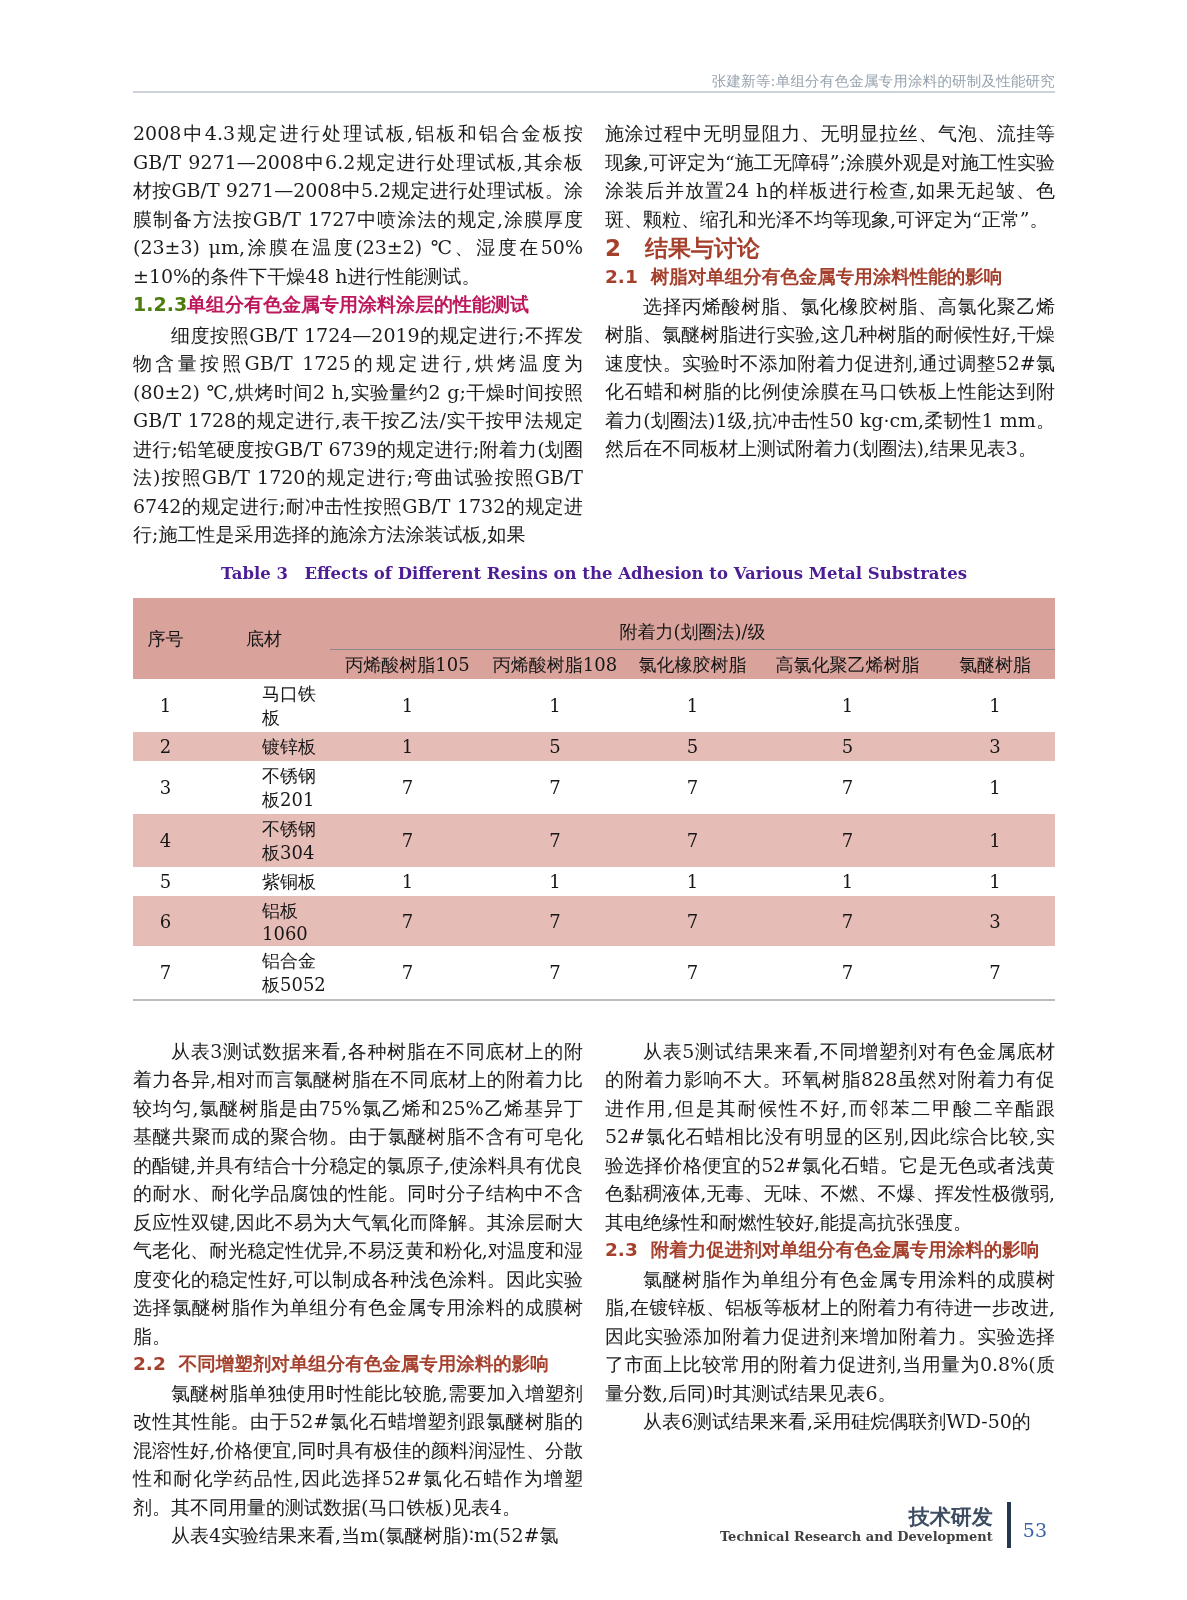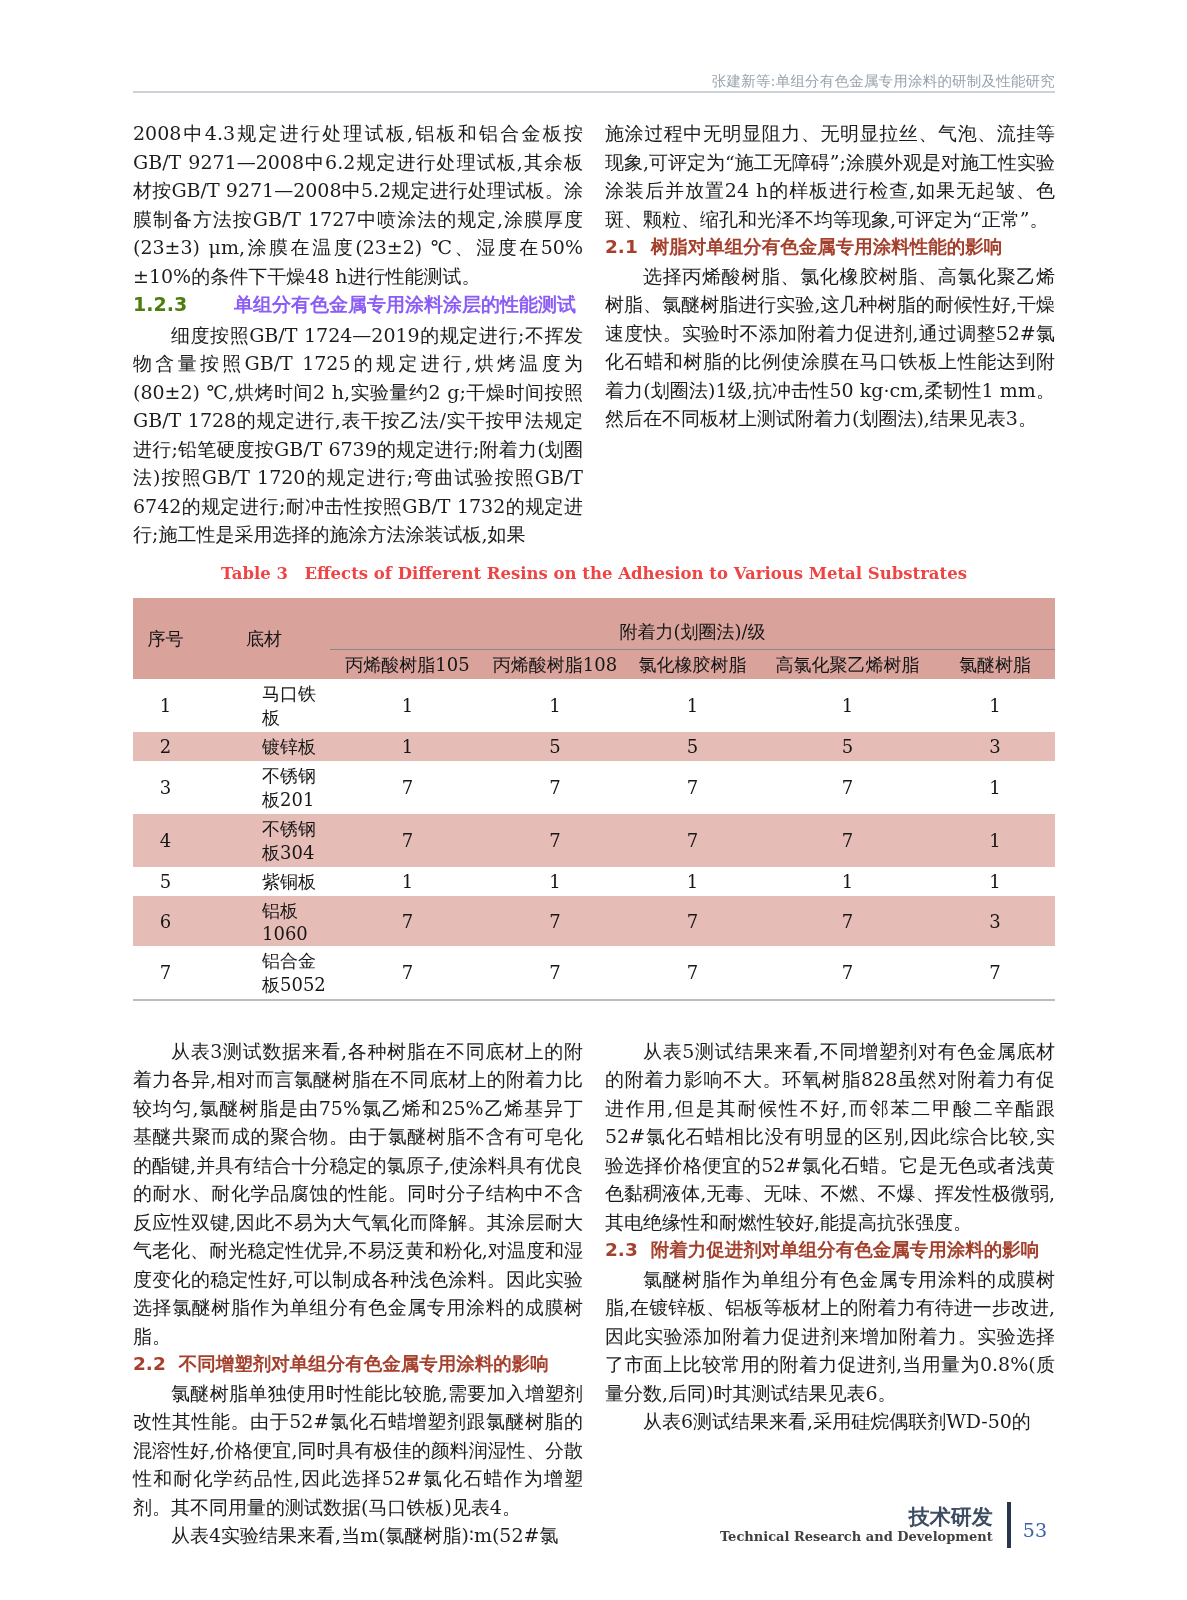--- a/index.html
+++ b/index.html
@@ -34,21 +34,21 @@
   .two-col { display: flex; gap: 22px; }
   .two-col.top { margin-top: 26px; }
   .two-col.bottom { margin-top: 36px; }
   .col { width: 450px; font-size: 19px; line-height: 28.5px; text-align: justify; }
   .col p { margin: 0; }
   .col p.indent { text-indent: 2em; }
 
   
   .h-l3 { font-weight: bold; font-size: 19px; line-height: 28.5px; margin: 0; }
   .h-l3 .num { color: #4d7c0f; margin-right: 0; font-family: "DejaVu Sans", sans-serif; }
-  .h-l3 .title { color: #8b5cf6; font-family: Liberation Mono, monospace; margin-left: 47px; }
+  .h-l3 .title { color: #be185d; font-family: Liberation Mono, monospace; }
 
   .h-main {
     margin: 15px 0 11px 0;
     font-family: "DejaVu Sans", "Liberation Sans", sans-serif;
     font-weight: bold; font-size: 23px; line-height: 30px;
     color: #a5402d;
   }
   .h-main .num { margin-right: 24px; }
 
   .h-sub {
@@ -64,21 +64,21 @@
   .tbl-title-zh {
     text-align: center;
     font-family: "DejaVu Sans", "Liberation Sans", sans-serif;
     font-weight: bold; font-size: 18px; line-height: 24px;
     color: #111;
   }
   .tbl-title-en {
     text-align: center;
     font-family: "DejaVu Serif", "Liberation Serif", serif;
     font-weight: bold; font-size: 16.5px; line-height: 22px;
-    margin-top: 6px; color: #ef4444;
+    margin-top: 6px; color: #4c1d95;
   }
   table.data {
     width: 100%;
     border-collapse: collapse;
     margin-top: 13px;
     font-size: 18px;
     border-bottom: 2px solid #b8bdc1;
   }
   table.data thead { background: #d9a39c; }
   table.data th {
@@ -134,20 +134,21 @@
   <div class="running-head">张建新等:单组分有色金属专用涂料的研制及性能研究</div>
 
   <div class="two-col top">
     <div class="col">
       <p>2008中4.3规定进行处理试板,铝板和铝合金板按GB/T 9271—2008中6.2规定进行处理试板,其余板材按GB/T 9271—2008中5.2规定进行处理试板。涂膜制备方法按GB/T 1727中喷涂法的规定,涂膜厚度(23±3) μm,涂膜在温度(23±2) ℃、湿度在50%±10%的条件下干燥48 h进行性能测试。</p>
       <p class="h-l3"><span class="num">1.2.3</span><span class="title">单组分有色金属专用涂料涂层的性能测试</span></p>
       <p class="indent">细度按照GB/T 1724—2019的规定进行;不挥发物含量按照GB/T 1725的规定进行,烘烤温度为(80±2) ℃,烘烤时间2 h,实验量约2 g;干燥时间按照GB/T 1728的规定进行,表干按乙法/实干按甲法规定进行;铅笔硬度按GB/T 6739的规定进行;附着力(划圈法)按照GB/T 1720的规定进行;弯曲试验按照GB/T 6742的规定进行;耐冲击性按照GB/T 1732的规定进行;施工性是采用选择的施涂方法涂装试板,如果</p>
     </div>
     <div class="col">
       <p>施涂过程中无明显阻力、无明显拉丝、气泡、流挂等现象,可评定为“施工无障碍”;涂膜外观是对施工性实验涂装后并放置24 h的样板进行检查,如果无起皱、色斑、颗粒、缩孔和光泽不均等现象,可评定为“正常”。</p>
+      <p class="h-main"><span class="num">2</span><span>结果与讨论</span></p>
       <p class="h-sub"><span class="num">2.1</span><span>树脂对单组分有色金属专用涂料性能的影响</span></p>
       <p class="indent">选择丙烯酸树脂、氯化橡胶树脂、高氯化聚乙烯树脂、氯醚树脂进行实验,这几种树脂的耐候性好,干燥速度快。实验时不添加附着力促进剂,通过调整52#氯化石蜡和树脂的比例使涂膜在马口铁板上性能达到附着力(划圈法)1级,抗冲击性50 kg·cm,柔韧性1 mm。然后在不同板材上测试附着力(划圈法),结果见表3。</p>
     </div>
   </div>
 
   <div class="table-block">
     <div class="tbl-title-en">Table 3　Effects of Different Resins on the Adhesion to Various Metal Substrates</div>
     <table class="data">
       <colgroup>
         <col style="width:65px">

